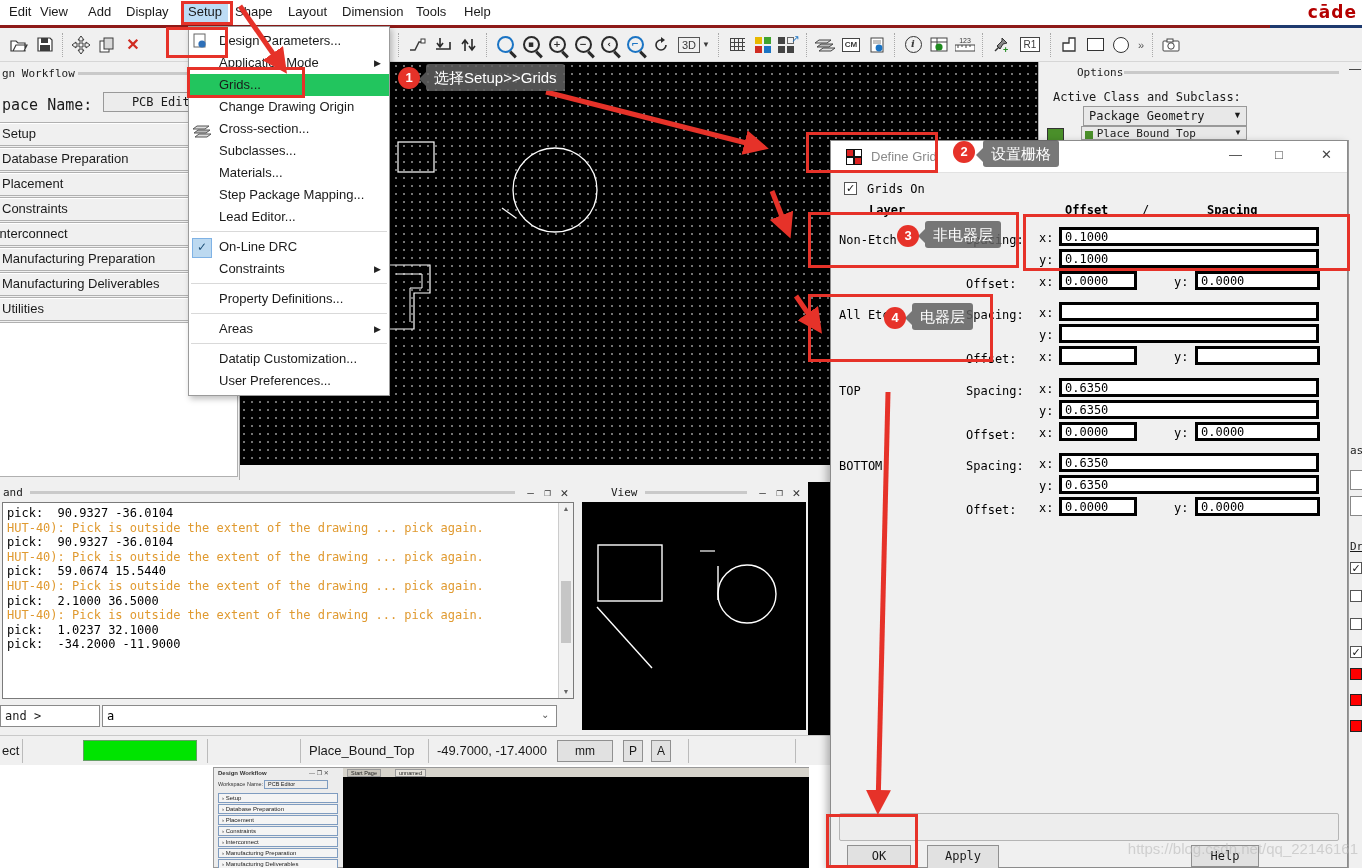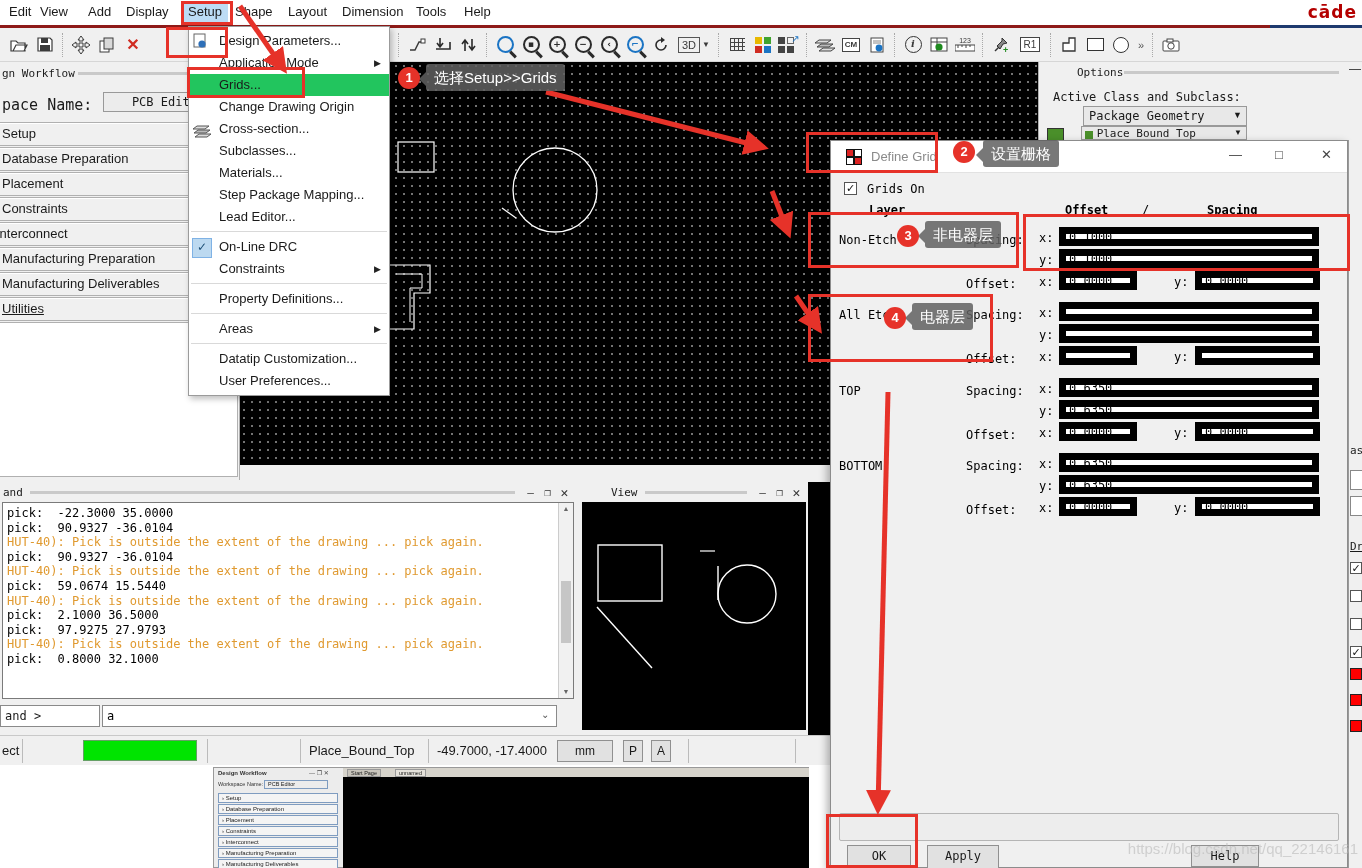--- a/index.html
+++ b/index.html
@@ -35,21 +35,21 @@
   .msep{border-top:1px solid #d9d9d9;margin:3px 2px 4px 2px;}
   
   .wtitle{position:absolute;height:20px;display:flex;align-items:center;background:#f0f0f0;
       font:11px "DejaVu Sans Mono",monospace;padding:0 3px;box-sizing:border-box;}
   .rule{flex:1;height:3px;background:#c9c9c9;margin:0 7px;}
   .wbtn{width:17px;text-align:center;font-size:11px;color:#333;}
   
   .line{white-space:pre;font:12px/14.6px "DejaVu Sans Mono",monospace;color:#000;}
   .line.warn{color:#e09a30;}
   
-  .fld{position:absolute;border:7px solid #000000;background:#fff;
+  .fld{position:absolute;border:3px solid #000000;background:#fff;
       font:12px "DejaVu Sans Mono",monospace;padding:0 3px;box-sizing:border-box;height:19px;}
   .btn{position:absolute;background:#e1e1e1;border:1px solid #909090;
       font:12px "DejaVu Sans Mono",monospace;text-align:center;box-sizing:border-box;}
   .dl{position:absolute;font:12px "DejaVu Sans Mono",monospace;color:#000;white-space:nowrap;}
   .dlb{font-weight:bold;}
   .cbx{position:absolute;width:13px;height:13px;background:#fff;border:1px solid #555;
       font:11px/12px "DejaVu Sans",sans-serif;text-align:center;color:#111;box-sizing:border-box;}
   
   .redbox{position:absolute;border:3px solid #e63229;z-index:61;pointer-events:none;box-sizing:border-box;}
   .tip{position:absolute;background:rgba(96,96,96,.85);color:#fff;font-size:15px;line-height:1;
@@ -273,21 +273,21 @@
   <div class="abs" style="left:78px;top:10px;width:150px;height:3px;background:#c9c9c9;"></div>
   <div class="abs mono" style="left:2px;top:34px;font-size:15px;">pace Name:</div>
   <div class="abs mono" style="left:103px;top:30px;width:130px;height:20px;background:#ececec;border:1px solid #999;font-size:12px;line-height:18px;text-align:center;box-sizing:border-box;">PCB Editor</div>
   <div class="wfbar" style="top:60px;">Setup</div>
   <div class="wfbar" style="top:85px;">Database Preparation</div>
   <div class="wfbar" style="top:110px;">Placement</div>
   <div class="wfbar" style="top:135px;">Constraints</div>
   <div class="wfbar" style="top:160px;text-indent:-6px;">Interconnect</div>
   <div class="wfbar" style="top:185px;">Manufacturing Preparation</div>
   <div class="wfbar" style="top:210px;">Manufacturing Deliverables</div>
-  <div class="wfbar" style="top:235px;text-decoration:underline;">Utilities</div>
+  <div class="wfbar" style="top:235px;">Utilities</div>
   <div class="abs" style="left:0;top:260px;width:238px;height:155px;background:#fff;border:1px solid #b0b0b0;border-left:none;box-sizing:border-box;"></div>
 </div>
 
 <div class="menu">
   <div class="mi"><span class="ic"><svg width="14" height="16">
             <rect x="1" y="1" width="11" height="13" fill="#fff" stroke="#666"></rect>
             <circle cx="9" cy="11" r="3.6" fill="#2d6fb8"></circle>
           </svg></span><span>Design Parameters...</span></div>
   <div class="mi"><span>Application Mode</span><span class="sub">▶</span></div>
   <div class="mi hl"><span>Grids...</span></div>
@@ -314,31 +314,30 @@
 </div>
 
 <div class="wtitle" style="left:0;top:482px;width:576px;">
   <span>and</span>
   <span class="rule"></span>
   <span class="wbtn">—</span>
   <span class="wbtn">❐</span>
   <span class="wbtn" style="font-size:13px;">✕</span>
 </div>
 <div class="abs" style="left:2px;top:502px;width:572px;height:197px;background:#fff;border:1px solid #7a7a7a;box-sizing:border-box;padding:3px 2px 0 4px;overflow:hidden;">
-  <div class="line">pick:  -22.3000 35.0000</div>
   <div class="line">pick:  90.9327 -36.0104</div>
   <div class="line warn">HUT-40): Pick is outside the extent of the drawing ... pick again.</div>
   <div class="line">pick:  90.9327 -36.0104</div>
   <div class="line warn">HUT-40): Pick is outside the extent of the drawing ... pick again.</div>
   <div class="line">pick:  59.0674 15.5440</div>
   <div class="line warn">HUT-40): Pick is outside the extent of the drawing ... pick again.</div>
   <div class="line">pick:  2.1000 36.5000</div>
-  <div class="line">pick:  97.9275 27.9793</div>
   <div class="line warn">HUT-40): Pick is outside the extent of the drawing ... pick again.</div>
-  <div class="line">pick:  0.8000 32.1000</div>
+  <div class="line">pick:  1.0237 32.1000</div>
+  <div class="line">pick:  -34.2000 -11.9000</div>
 </div>
 <div class="abs" style="left:558px;top:503px;width:15px;height:195px;background:#f1f1f1;border-left:1px solid #ccc;box-sizing:border-box;">
   <div style="text-align:center;font-size:7px;color:#666;line-height:12px;">▲</div>
   <div style="position:absolute;left:2px;top:78px;width:10px;height:62px;background:#c6c6c6;"></div>
   <div style="position:absolute;bottom:0;width:100%;text-align:center;font-size:7px;color:#666;line-height:12px;">▼</div>
 </div>
 <div class="abs mono" style="left:0;top:705px;width:100px;height:22px;border:1px solid #8a8a8a;background:#fff;font-size:12px;line-height:20px;padding-left:4px;box-sizing:border-box;">and &gt;</div>
 <input class="abs mono" style="left: 102px; top: 705px; width: 455px; height: 22px; border: 1px solid rgb(138, 138, 138); font-size: 12px; padding: 0px 4px; box-sizing: border-box;" value="a">
 <span class="abs" style="left:541px;top:709px;font-size:10px;color:#555;z-index:2;">⌄</span>
 

